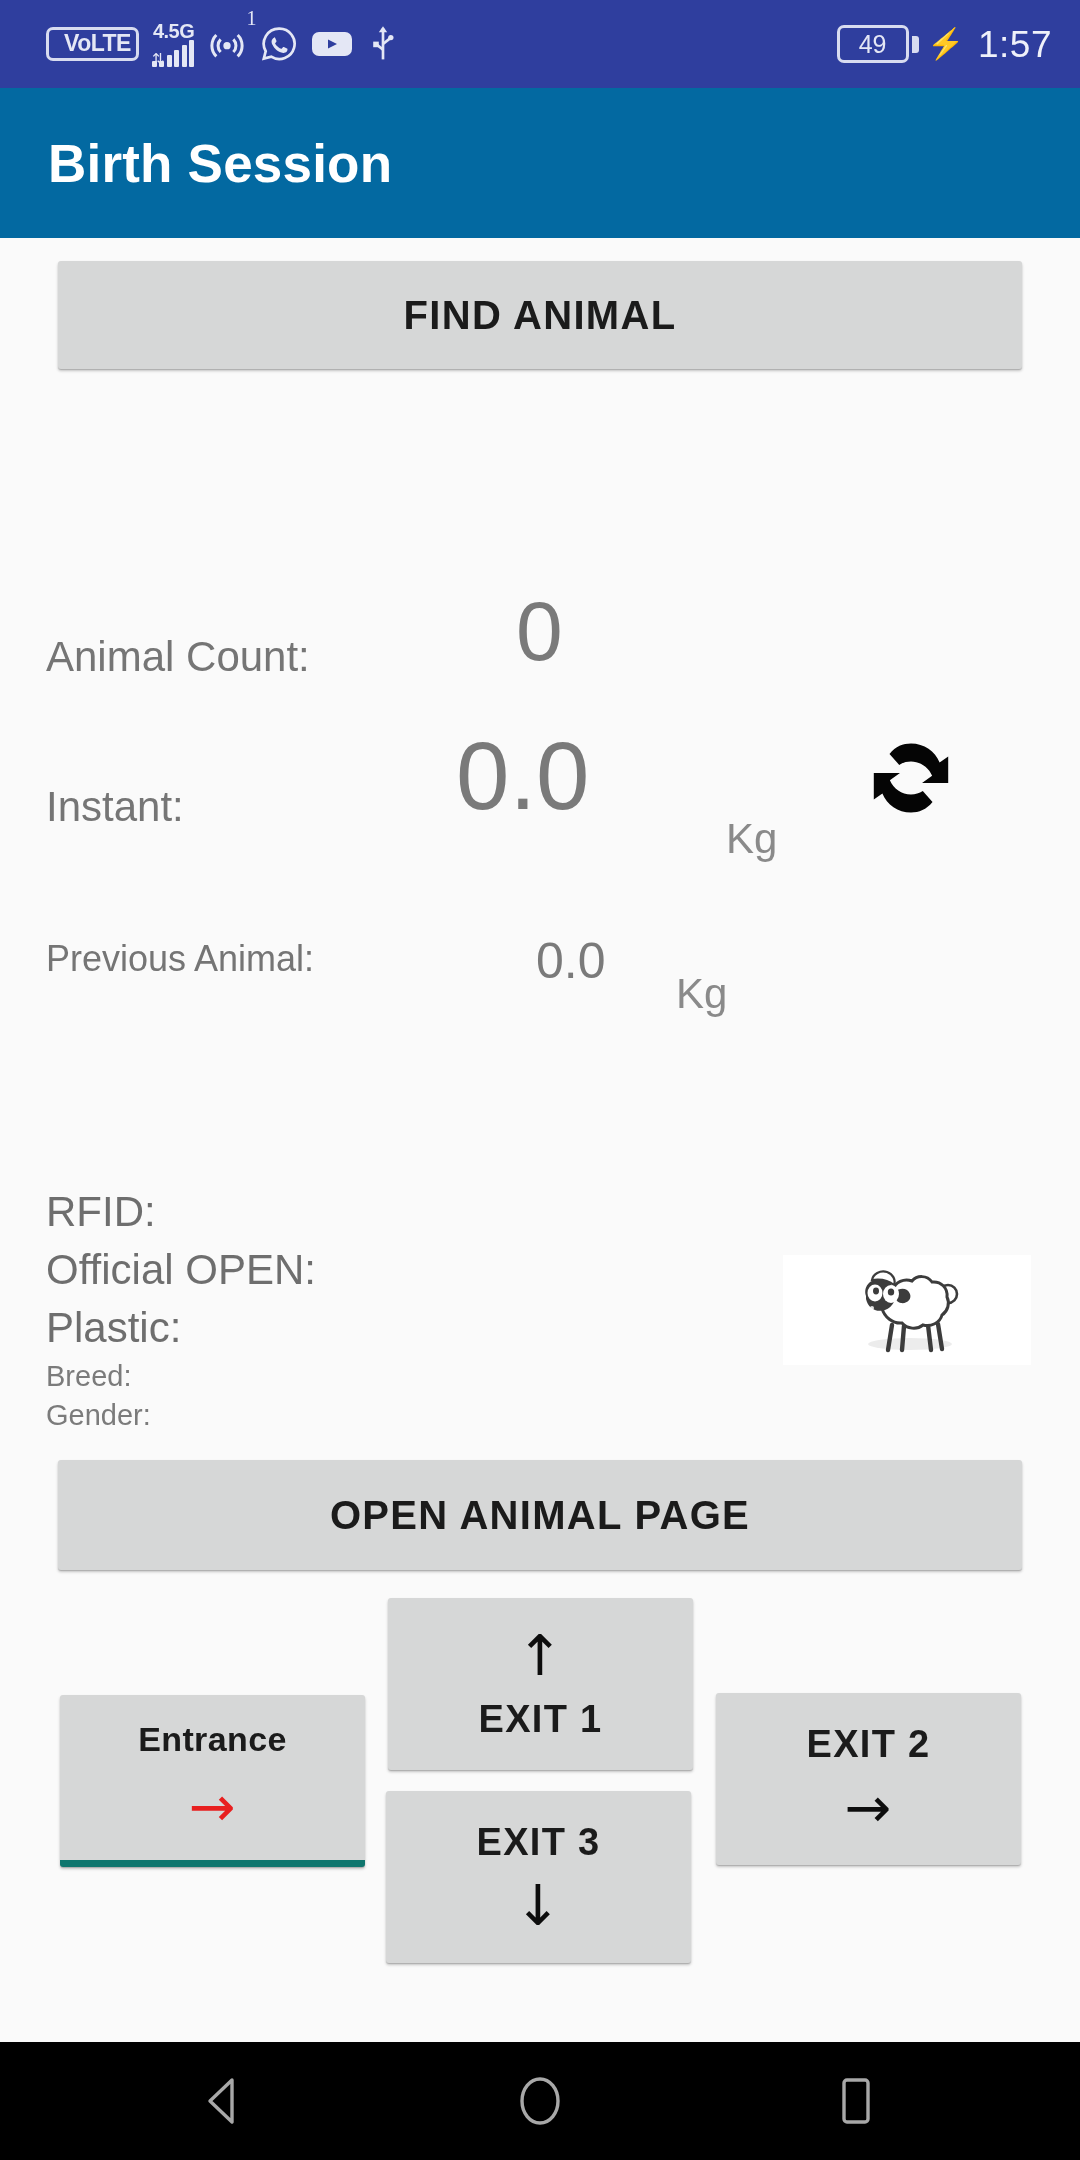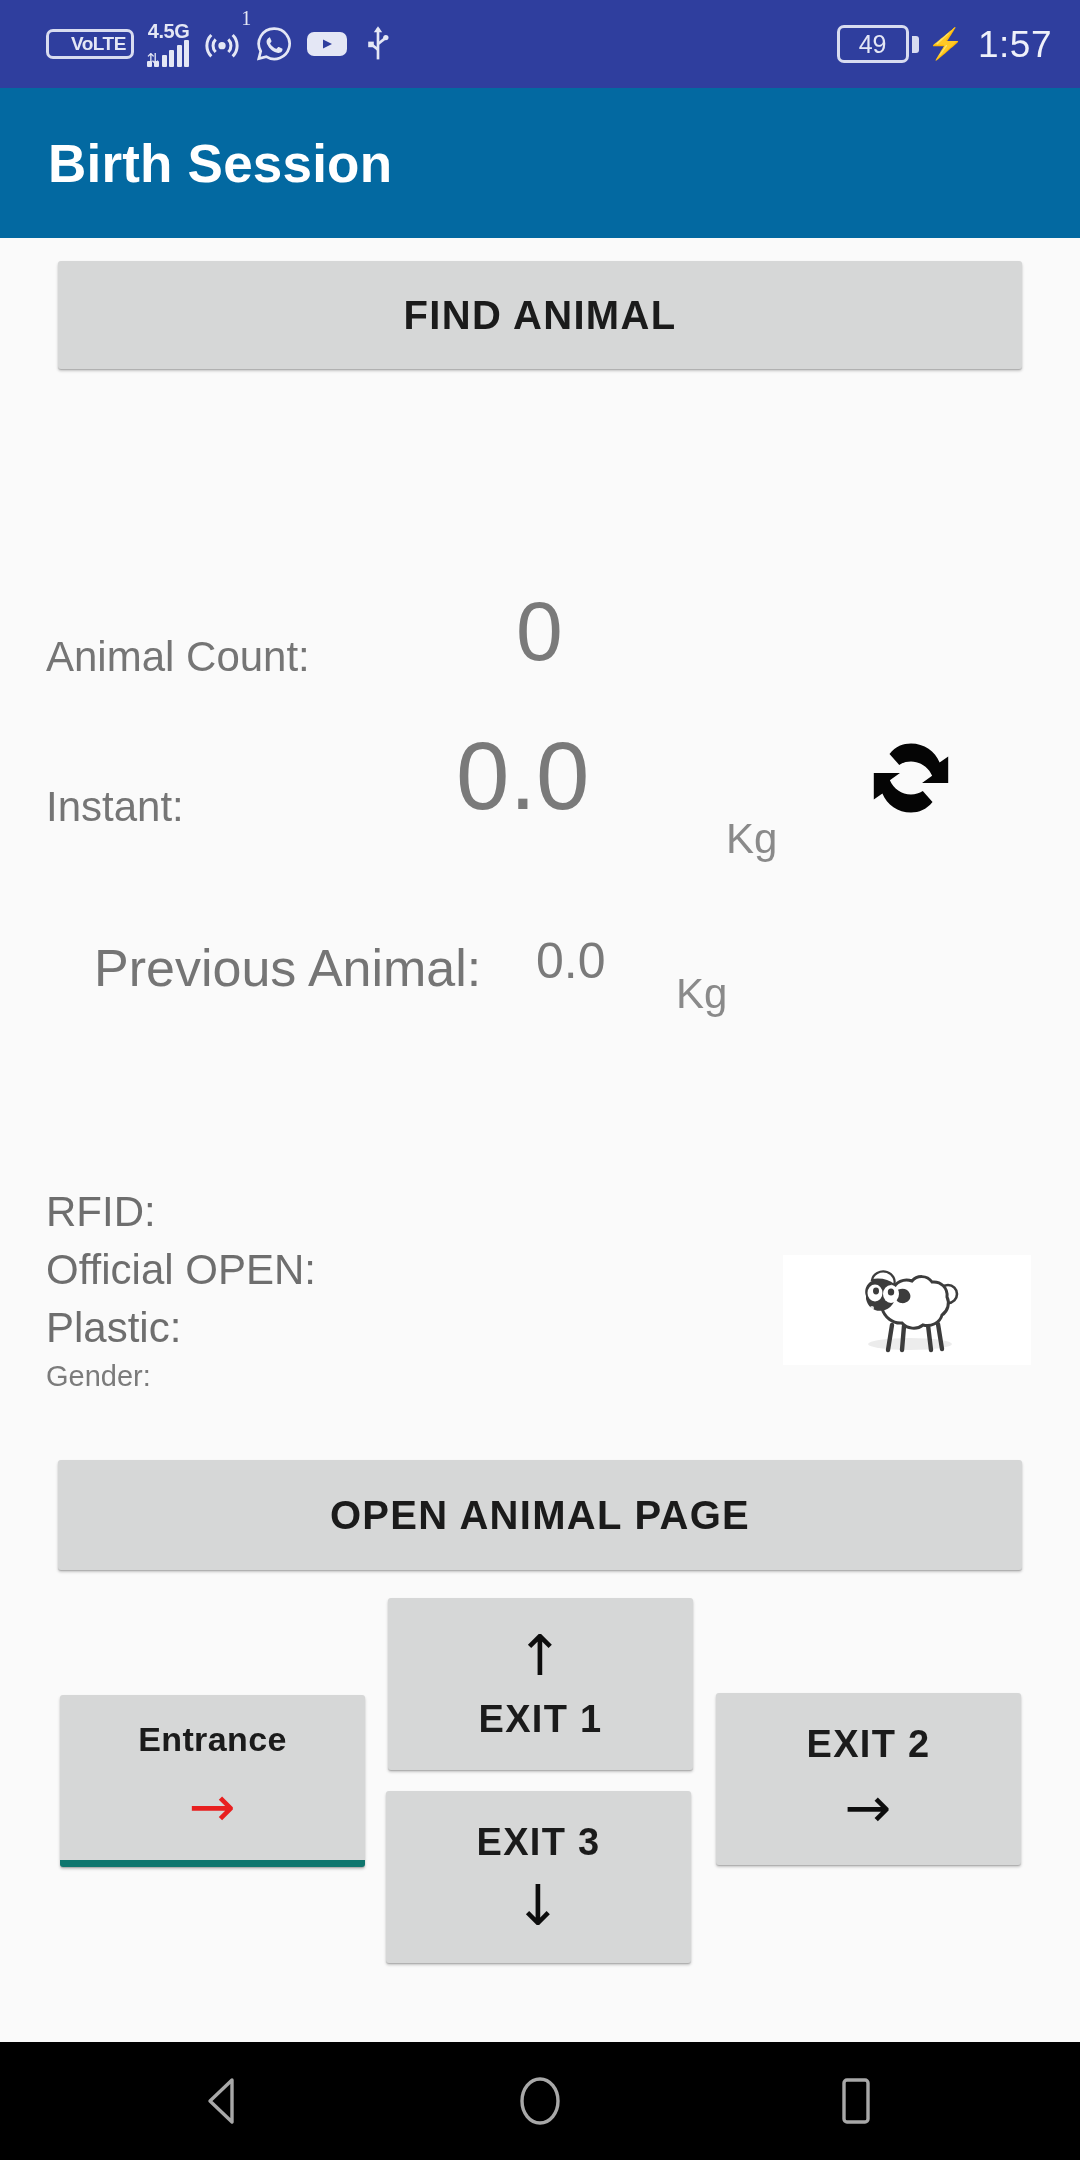--- a/index.html
+++ b/index.html
@@ -33,24 +33,24 @@
   }
   .status-left {
     display: flex;
     align-items: center;
     gap: 13px;
   }
   .volte-badge {
     border: 3px solid #D8DCF0;
     border-radius: 7px;
     color: #E4E7F5;
-    font-size: 19px;
+    font-size: 23px;
     font-weight: bold;
     letter-spacing: -0.5px;
-    padding: 2px 5px 3px 22px;
+    padding: 2px 5px 3px 15px;
     line-height: 1;
     font-family: "Liberation Sans", sans-serif;
   }
   .net-group {
     display: flex;
     flex-direction: column;
     align-items: flex-start;
     position: relative;
     height: 46px;
     justify-content: center;
@@ -236,21 +236,21 @@
   #refresh-icon-btn {
     position: absolute;
     left: 810px;
     top: -55px;
     width: 110px; height: 100px;
     display: flex; align-items: center; justify-content: center;
     cursor: pointer;
   }
 
   #row-prev { left: 46px; top: 700px; width: 980px; }
-  #row-prev .metric-label { font-size: 52px; margin-left: 48px; }
+  #row-prev .metric-label { font-size: 36px; }
   #row-prev .metric-value {
     font-size: 50px;
     position: absolute;
     left: 490px;
     top: -6px;
   }
   #row-prev .metric-unit {
     font-size: 42px;
     position: absolute;
     left: 630px;
@@ -470,20 +470,21 @@
       <span class="metric-label">Previous Animal:</span>
       <span class="metric-value">0.0</span>
       <span class="metric-unit">Kg</span>
     </div>
 
 
     <div class="info-block">
       <div class="info-line-big">RFID:</div>
       <div class="info-line-big">Official OPEN:</div>
       <div class="info-line-big">Plastic:</div>
+      <div class="info-line-small">Breed:</div>
       <div class="info-line-small">Gender:</div>
     </div>
 
     <div id="animal-thumb">
       <svg width="150" height="96" viewBox="0 0 150 96">
         <ellipse cx="78" cy="82" rx="42" ry="6" fill="#ECECEC"></ellipse>
 
         <g stroke="#3C3C3C" stroke-width="4.4" stroke-linecap="round">
           <line x1="60" y1="63" x2="56" y2="88"></line>
           <line x1="72" y1="64" x2="70" y2="88"></line>

